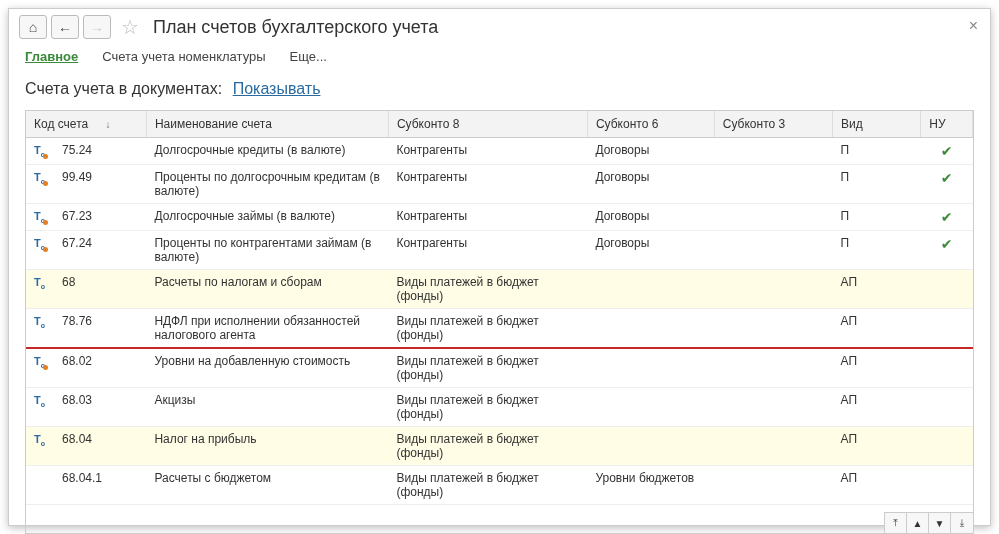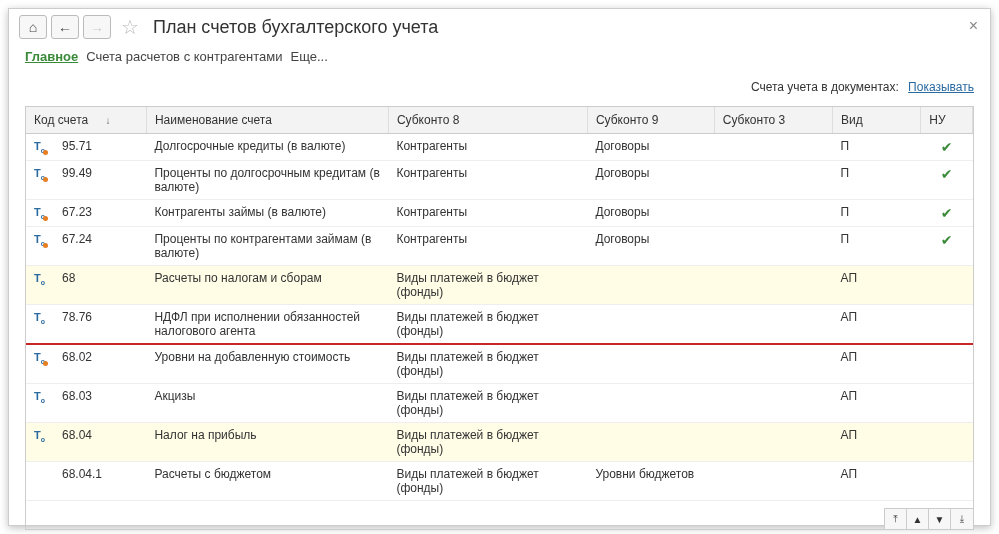--- a/index.html
+++ b/index.html
@@ -53,30 +53,29 @@
   .close-x {
     position: absolute;
     top: 8px;
     right: 12px;
     font-size: 16px;
     color: #888;
     cursor: pointer;
   }
   .tabs {
     display: flex;
-    gap: 8px;
+    gap: 24px;
     padding: 4px 16px 10px 16px;
     font-size: 13px;
   }
   .tab { color: #444; cursor: pointer; }
   .tab.active { color: #3a8a3a; font-weight: bold; text-decoration: underline; }
   .docs-line {
     padding: 6px 16px 12px 16px;
-    font-size: 12px;
-    text-align: right;
+    font-size: 16px;
   }
   .docs-line .link { color: #2a6aa0; text-decoration: underline; cursor: pointer; margin-left: 6px;}
   .toolbar {
     display: flex;
     align-items: center;
     padding: 0 16px 10px 16px;
     gap: 10px;
   }
   .btn {
     border: 1px solid #bbb;
@@ -172,21 +171,21 @@
   <div class="titlebar">
     <span class="nav-btn">⌂</span>
     <span class="nav-btn">←</span>
     <span class="nav-btn disabled">→</span>
     <span class="star">☆</span>
     <span class="title">План счетов бухгалтерского учета</span>
   </div>
 
   <div class="tabs">
     <span class="tab active">Главное</span>
-    <span class="tab">Счета расчетов с контрагентами</span>
+    <span class="tab">Счета учета номенклатуры</span>
     <span class="tab">Еще...</span>
   </div>
 
   <div class="docs-line">
     <span>Счета учета в документах:</span>
     <span class="link">Показывать</span>
   </div>
 
 
   <div class="table-wrap">
@@ -202,30 +201,30 @@
           <col class="col-nu">
       </colgroup>
       <thead>
         <tr>
           <th colspan="2">
             <span>Код счета</span>
             <span class="sort-arrow">↓</span>
           </th>
           <th>Наименование счета</th>
           <th>Субконто 8</th>
-          <th>Субконто 9</th>
+          <th>Субконто 6</th>
           <th>Субконто 3</th>
           <th>Вид</th>
           <th>НУ</th>
         </tr>
       </thead>
       <tbody id="tbody">
           <tr>
             <td><span class="icon-t orange">T<sub style="font-size:7px;">о</sub></span></td>
-            <td>95.71</td>
+            <td>75.24</td>
             <td>Долгосрочные кредиты (в валюте)</td>
             <td>Контрагенты</td>
             <td>Договоры</td>
             <td></td>
             <td>П</td>
             <td>
               <span class="chk">✔</span>
             </td>
           </tr>
           <tr>
@@ -236,21 +235,21 @@
             <td>Договоры</td>
             <td></td>
             <td>П</td>
             <td>
               <span class="chk">✔</span>
             </td>
           </tr>
           <tr>
             <td><span class="icon-t orange">T<sub style="font-size:7px;">о</sub></span></td>
             <td>67.23</td>
-            <td>Контрагенты займы (в валюте)</td>
+            <td>Долгосрочные займы (в валюте)</td>
             <td>Контрагенты</td>
             <td>Договоры</td>
             <td></td>
             <td>П</td>
             <td>
               <span class="chk">✔</span>
             </td>
           </tr>
           <tr>
             <td><span class="icon-t orange">T<sub style="font-size:7px;">о</sub></span></td>

